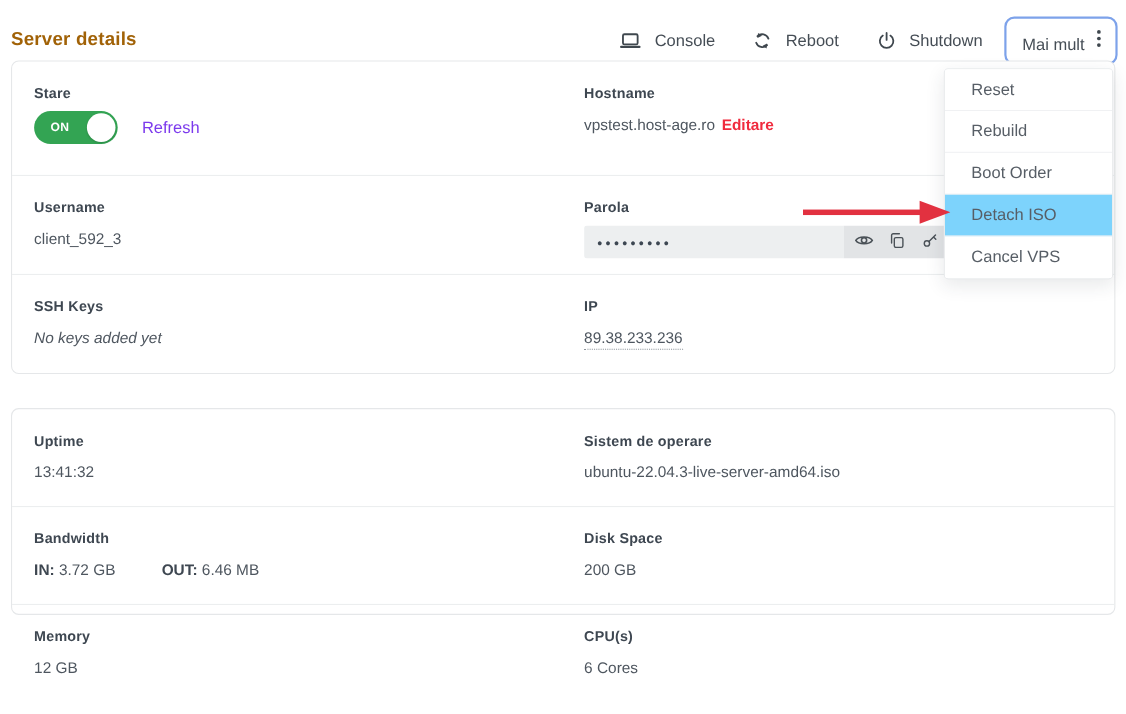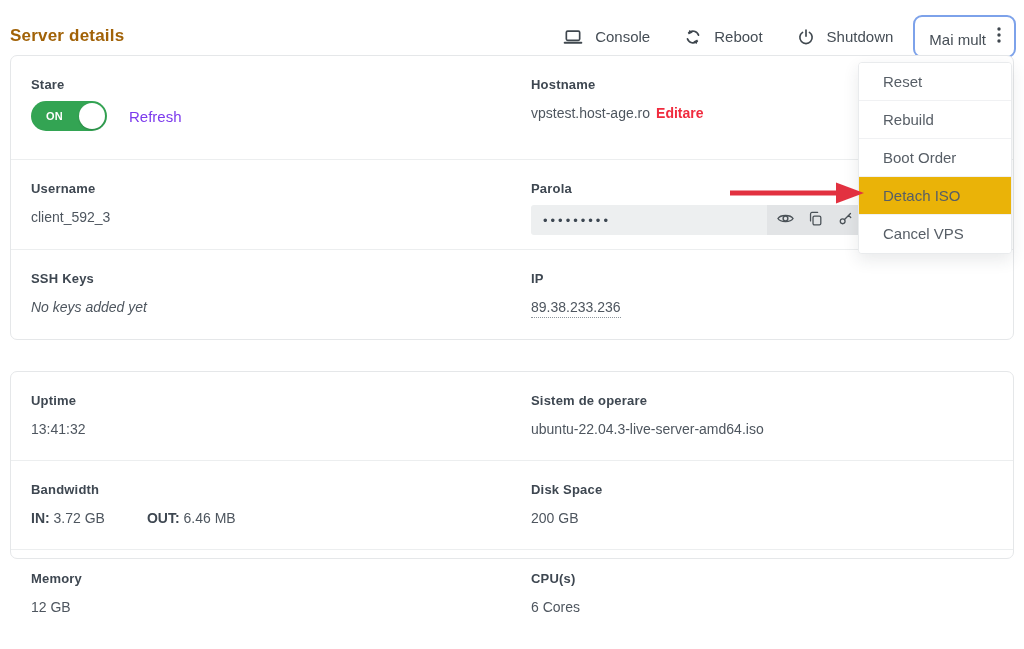--- a/index.html
+++ b/index.html
@@ -44,21 +44,21 @@
     box-shadow: 0 6px 16px rgba(40,50,60,.10);
     z-index: 20; overflow: hidden;
   }
   .menu-item {
     height: 38px; line-height: 38px; padding-left: 24px;
     font-size: 15px; color: #575e66; cursor: pointer;
     border-bottom: 1px solid #f0f1f3;
     background: #fff;
   }
   .menu-item:last-child { border-bottom: none; }
-  .menu-item.highlighted { background: #eab308; }
+  .menu-item.highlighted { background: #7dd3fc; }
 
   
   .anno-arrow {
     position: absolute; left: 728px; top: 182px; width: 136px; height: 22px;
     z-index: 30; pointer-events: none;
   }
 
   
   .card {
     position: absolute; left: 10px; width: 1004px;

